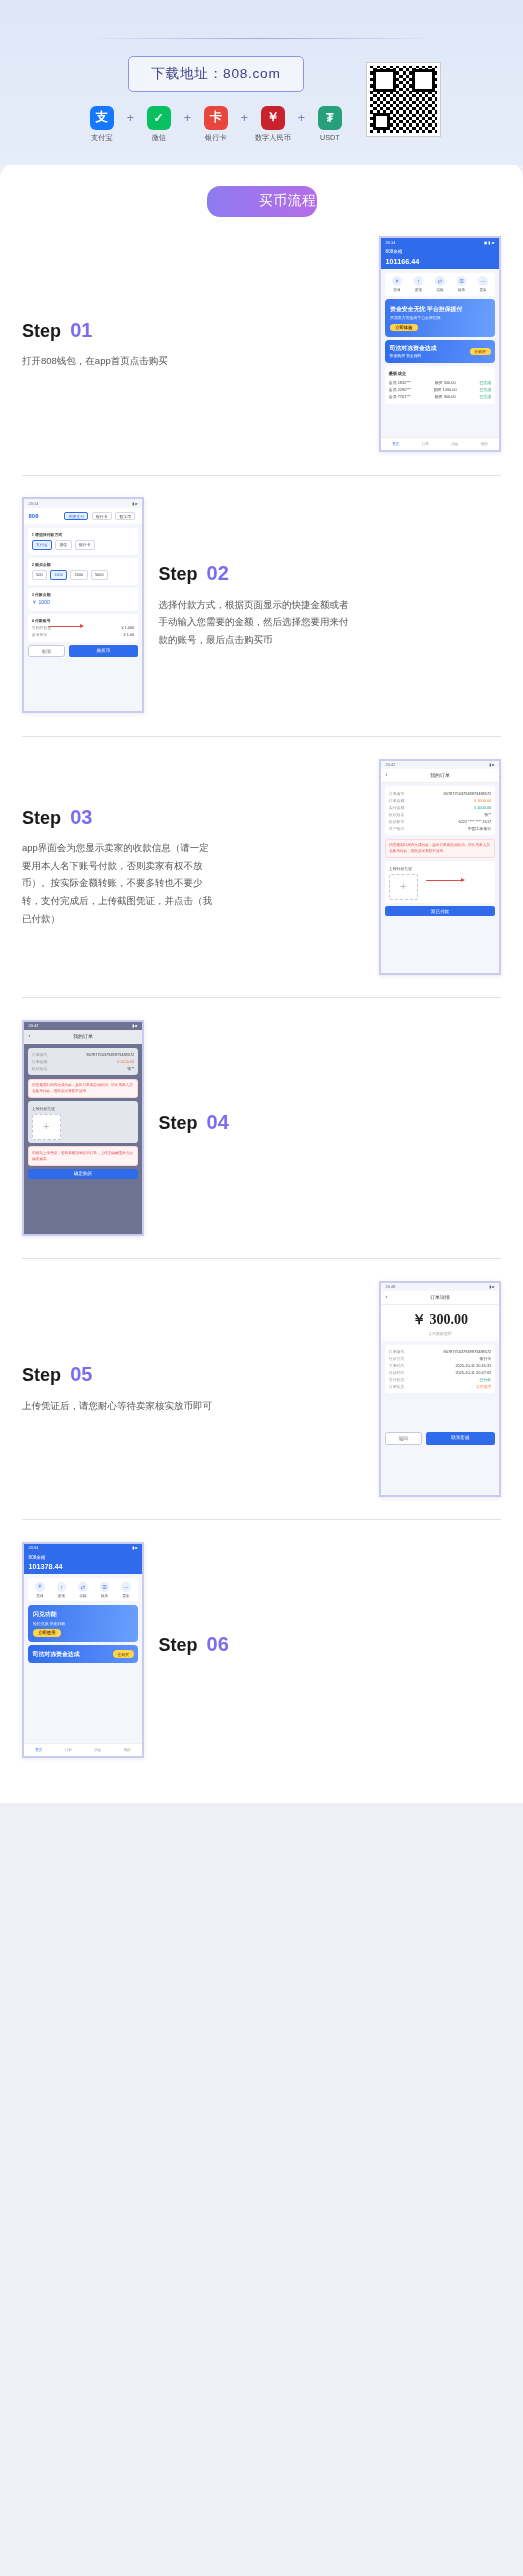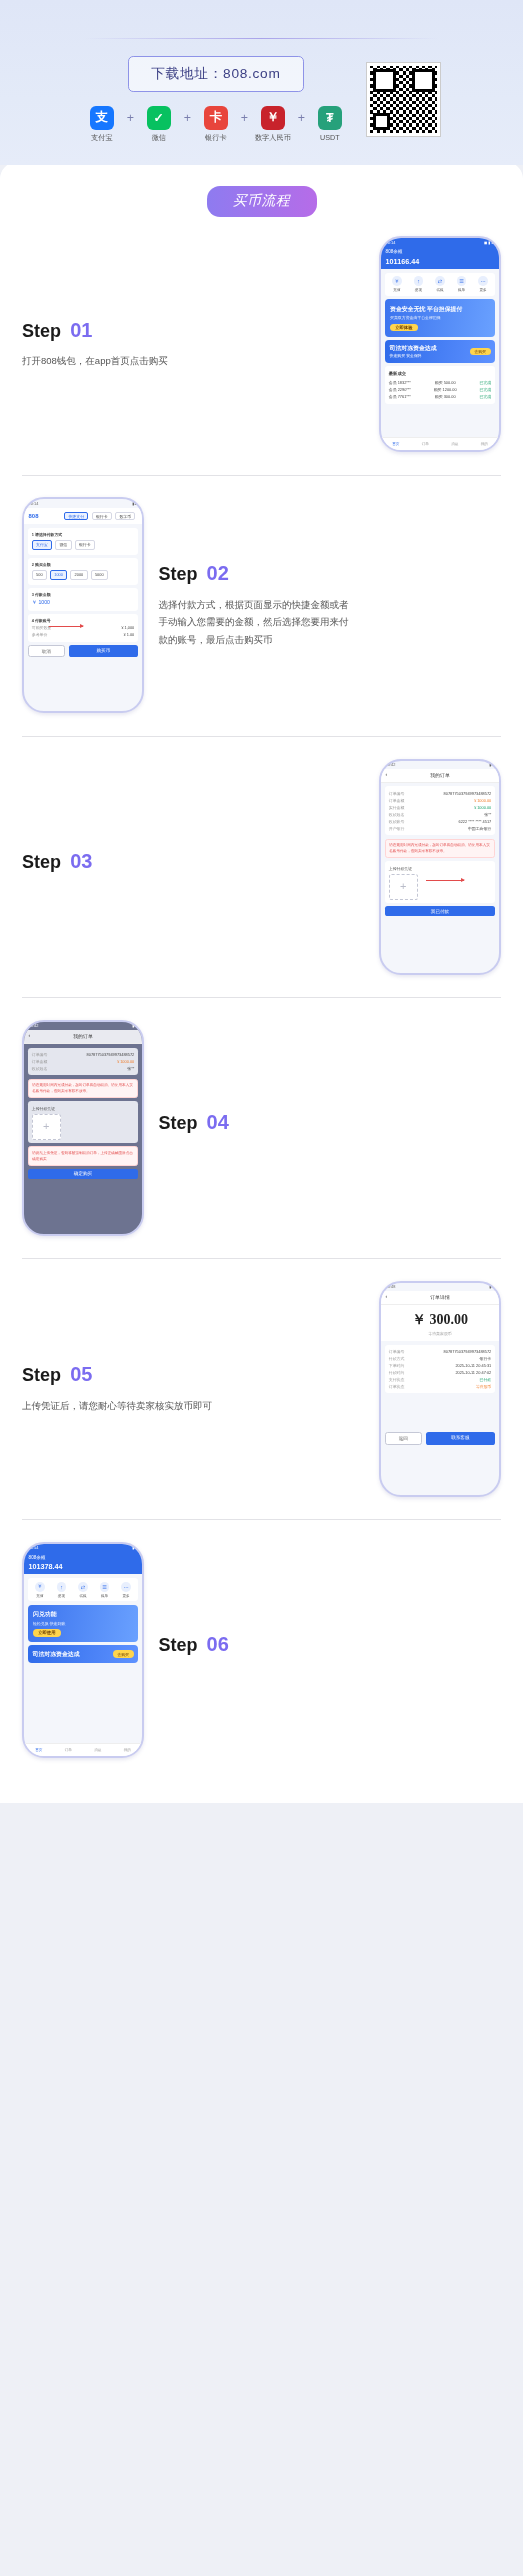--- a/index.html
+++ b/index.html
@@ -104,25 +104,24 @@
     border-radius: 17px 17px 0 0;
     margin-top: -2.6px;
     padding: 23.5px 0 26px;
   }
   .section-pill {
     width: 110px;
     margin: 0 auto 0;
     background: linear-gradient(90deg, #8e7bf0, #b66ce8);
     color: #fff;
     font-size: 13.7px;
-    text-align: center;
+    text-align: right;
     padding: 6.5px 0;
     border-radius: 13px;
     letter-spacing: 0.7px;
-    font-style: italic;
   }
 
   
   .step {
     display: flex;
     align-items: center;
     padding: 19.6px 22px;
     gap: 14.4px;
   }
   .step.reverse { flex-direction: row-reverse; }
@@ -152,21 +151,21 @@
   .divider {
     height: 0.7px;
     background: #e2e2e6;
     margin: 2.6px 22px;
   }
 
   
   .phone {
     width: 122px;
     height: 216px;
-    border-radius: 22px;
+    border-radius: 0;
     border: 2px solid #c9ccf0;
     background: #f4f6fb;
     overflow: hidden;
     flex: 0 0 auto;
     position: relative;
     font-size: 3.9px;
     color: #444;
     box-shadow: 0 1.3px 3.9px rgba(120,120,180,.18);
   }
   .ph-status {
@@ -550,20 +549,21 @@
             <div class="arrow-red" style="width:38px; left:41px; top:18.3px;"></div>
           </div>
           <div class="btn-blue">我已付款</div>
         </div>
       </div>
       <div class="step-text">
         <div class="step-head">
           <span class="step-word">Step</span>
           <span class="step-num">03</span>
         </div>
+        <div class="step-desc">app界面会为您显示卖家的收款信息（请一定要用本人名下账号付款，否则卖家有权不放币）。按实际金额转账，不要多转也不要少转，支付完成后，上传截图凭证，并点击（我已付款）</div>
       </div>
     </div>
 
     <div class="divider"></div>
 
     <div class="step">
       <div class="phone" style="background:#6d7390">
         <div class="ph-status dark">
           <span>20:42</span>
           <span>▮▰</span>

